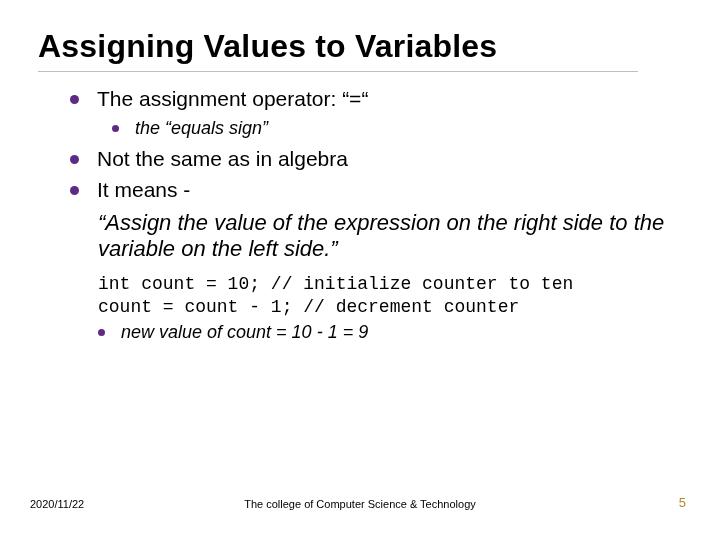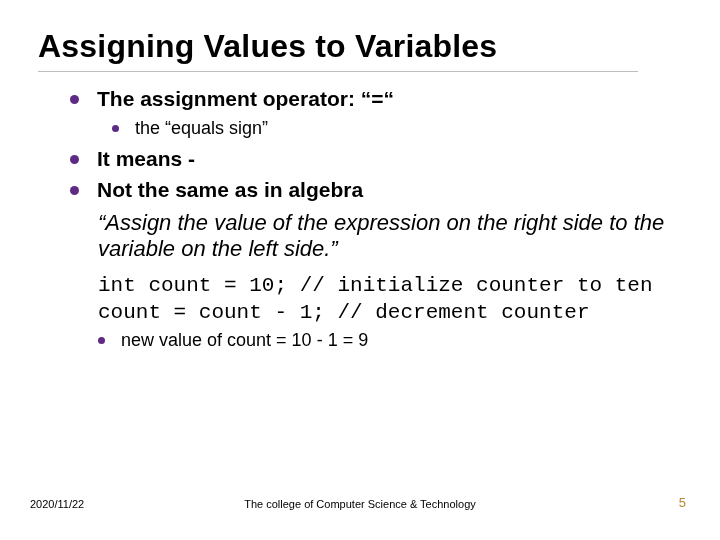--- a/index.html
+++ b/index.html
@@ -2,27 +2,27 @@
 <html><head>
 <meta charset="utf-8">
 <style>
   * { margin: 0; padding: 0; box-sizing: border-box; }
   html, body { width: 720px; height: 540px; background: #fff; font-family: Arial, Helvetica, sans-serif; color: #000; }
   .slide { position: relative; width: 720px; height: 540px; }
   .title-wrap { padding: 28px 0 0 38px; }
   .title { font-size: 32px; font-weight: bold; letter-spacing: 0.2px; }
   .title-line { margin: 6px 0 0 38px; width: 600px; height: 1px; background: #bdbdbd; }
   .content { padding: 14px 30px 0 70px; font-size: 21px; line-height: 1.28; }
-  .bullet-row { display: flex; align-items: flex-start; margin-bottom: 4px; font-weight: bold; }
+  .bullet-row { display: flex; align-items: flex-start; margin-bottom: 4px; }
   .bullet-dot { flex: 0 0 auto; width: 9px; height: 9px; border-radius: 50%; background: #5e2a84; margin-top: 9px; margin-right: 18px; }
-  .sub-block { padding-left: 42px; margin-bottom: 6px; }
+  .sub-block { padding-left: 42px; margin-bottom: 6px; font-style: italic; }
   .sub-row { display: flex; align-items: flex-start; font-size: 18px; margin-bottom: 4px; }
   .sub-dot { flex: 0 0 auto; width: 7px; height: 7px; border-radius: 50%; background: #5e2a84; margin-top: 8px; margin-right: 16px; }
   .quote { font-style: italic; font-size: 22px; padding: 2px 20px 6px 28px; line-height: 1.22; }
-  .code-block { padding: 4px 0 2px 28px; font-family: "Courier New", Courier, monospace; font-size: 21px; line-height: 1.28; white-space: pre; }
+  .code-block { padding: 4px 0 2px 28px; font-family: "Courier New", Courier, monospace; font-size: 18px; line-height: 1.28; white-space: pre; }
   .footer { position: absolute; bottom: 30px; left: 0; width: 720px; font-size: 11px; display: flex; align-items: flex-end; }
   .footer-date { position: absolute; left: 30px; }
   .footer-center { width: 100%; text-align: center; }
   .footer-page { position: absolute; right: 34px; color: #b58a2f; font-size: 13px; }
 </style>
 </head>
 <body>
 <div class="slide">
 
   <div class="title-wrap">
@@ -38,26 +38,26 @@
     </div>
     <div class="sub-block">
       <div class="sub-row">
         <span class="sub-dot"></span>
         <span>the “equals sign”</span>
       </div>
     </div>
 
     <div class="bullet-row">
       <span class="bullet-dot"></span>
-      <span>It means -</span>
+      <span>Not the same as in algebra</span>
     </div>
 
     <div class="bullet-row">
       <span class="bullet-dot"></span>
-      <span>Not the same as in algebra</span>
+      <span>It means -</span>
     </div>
 
     <div class="quote">“Assign the value of the expression on the right side to the variable on the left side.”</div>
 
 
     <div class="code-block"><span>int count = 10; // initialize counter to ten</span>
 <span>count = count - 1; // decrement counter</span></div>
 
     <div class="sub-block" style="padding-left:28px;">
       <div class="sub-row">

